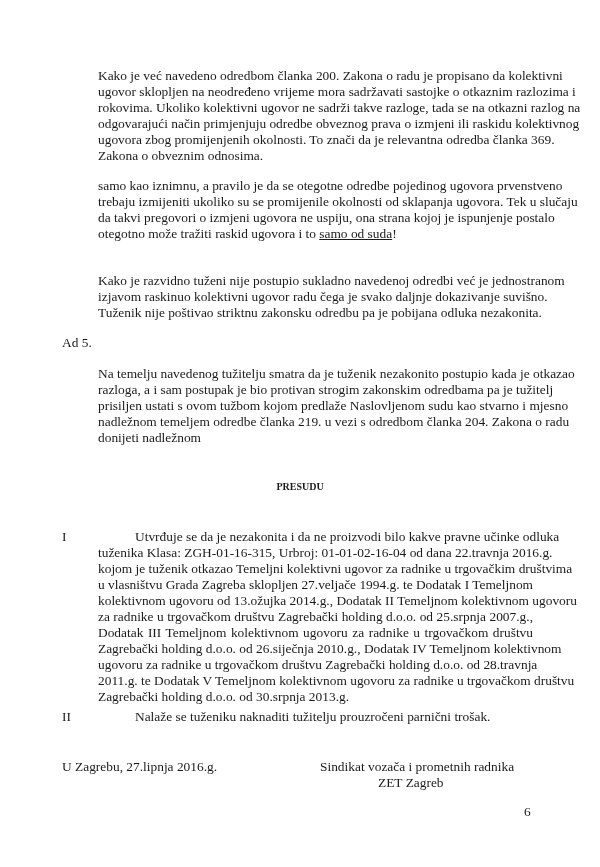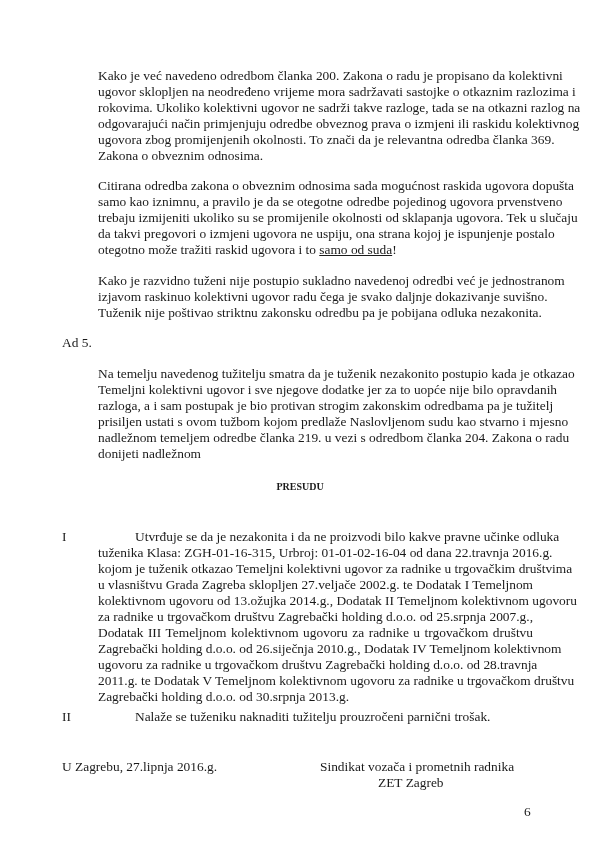--- a/index.html
+++ b/index.html
@@ -34,52 +34,50 @@
   <div class="block" style="top:68px;">
     <span class="line">Kako je već navedeno odredbom članka 200. Zakona o radu je propisano da kolektivni</span>
     <span class="line">ugovor sklopljen na neodređeno vrijeme mora sadržavati sastojke o otkaznim razlozima i</span>
     <span class="line">rokovima. Ukoliko kolektivni ugovor ne sadrži takve razloge, tada se na otkazni razlog na</span>
     <span class="line">odgovarajući način primjenjuju odredbe obveznog prava o izmjeni ili raskidu kolektivnog</span>
     <span class="line">ugovora zbog promijenjenih okolnosti. To znači da je relevantna odredba članka 369.</span>
     <span class="line last">Zakona o obveznim odnosima.</span>
   </div>
 
   <div class="block" style="top:178px;">
-    <span class="line">Citirana odredba zakona o obveznim odnosima sada mogućnost raskida ugovora dopušta</span>
     <span class="line">samo kao iznimnu, a pravilo je da se otegotne odredbe pojedinog ugovora prvenstveno</span>
     <span class="line">trebaju izmijeniti ukoliko su se promijenile okolnosti od sklapanja ugovora. Tek u slučaju</span>
     <span class="line">da takvi pregovori o izmjeni ugovora ne uspiju, ona strana kojoj je ispunjenje postalo</span>
     <span class="line last"><span>otegotno može tražiti raskid ugovora i to </span><span class="u">samo od suda</span><span>!</span></span>
   </div>
 
   <div class="block" style="top:273px;">
     <span class="line">Kako je razvidno tuženi  nije postupio sukladno navedenoj odredbi već je jednostranom</span>
     <span class="line">izjavom raskinuo kolektivni ugovor radu čega je svako daljnje dokazivanje suvišno.</span>
     <span class="line last">Tuženik nije poštivao striktnu zakonsku odredbu pa je pobijana odluka nezakonita.</span>
   </div>
 
   <div class="heading" style="top:335px;">Ad 5.</div>
 
   <div class="block" style="top:366px;">
     <span class="line">Na temelju navedenog tužitelju smatra da je tuženik nezakonito postupio kada je otkazao</span>
-    <span class="line">Temeljni kolektivni ugovor i sve njegove dodatke jer za to uopće nije bilo opravdanih</span>
     <span class="line">razloga, a i sam postupak je bio protivan strogim zakonskim odredbama pa je tužitelj</span>
     <span class="line">prisiljen ustati s ovom tužbom kojom predlaže Naslovljenom  sudu kao stvarno i mjesno</span>
     <span class="line">nadležnom temeljem odredbe članka 219.  u vezi s odredbom članka 204. Zakona o radu</span>
     <span class="line last">donijeti nadležnom</span>
   </div>
 
   <div class="center-title" style="top:479px;">PRESUDU</div>
 
   <div class="item-num" style="top:529px;">I</div>
   <div class="block" style="top:529px;">
     <span class="line first-indent">Utvrđuje se da je nezakonita i da ne proizvodi bilo kakve pravne učinke odluka</span>
     <span class="line">tuženika Klasa: ZGH-01-16-315, Urbroj: 01-01-02-16-04 od dana 22.travnja 2016.g.</span>
     <span class="line">kojom je tuženik otkazao Temeljni kolektivni ugovor za radnike u trgovačkim društvima</span>
-    <span class="line">u vlasništvu Grada Zagreba sklopljen 27.veljače 2002.g. te Dodatak I Temeljnom</span>
+    <span class="line">u vlasništvu Grada Zagreba sklopljen 27.veljače 1994.g. te Dodatak I Temeljnom</span>
     <span class="line">kolektivnom ugovoru od 13.ožujka 2014.g., Dodatak II Temeljnom kolektivnom ugovoru</span>
     <span class="line">za radnike u trgovačkom društvu Zagrebački holding d.o.o. od 25.srpnja 2007.g.,</span>
     <span class="line">Dodatak III Temeljnom kolektivnom ugovoru za radnike u trgovačkom društvu</span>
     <span class="line">Zagrebački holding d.o.o. od 26.siječnja 2010.g., Dodatak IV Temeljnom kolektivnom</span>
     <span class="line">ugovoru za radnike u trgovačkom društvu Zagrebački holding d.o.o. od 28.travnja</span>
     <span class="line">2011.g. te Dodatak V Temeljnom kolektivnom ugovoru za radnike u trgovačkom društvu</span>
     <span class="line last">Zagrebački holding d.o.o. od 30.srpnja 2013.g.</span>
   </div>
 
   <div class="item-num" style="top:709px;">II</div>

